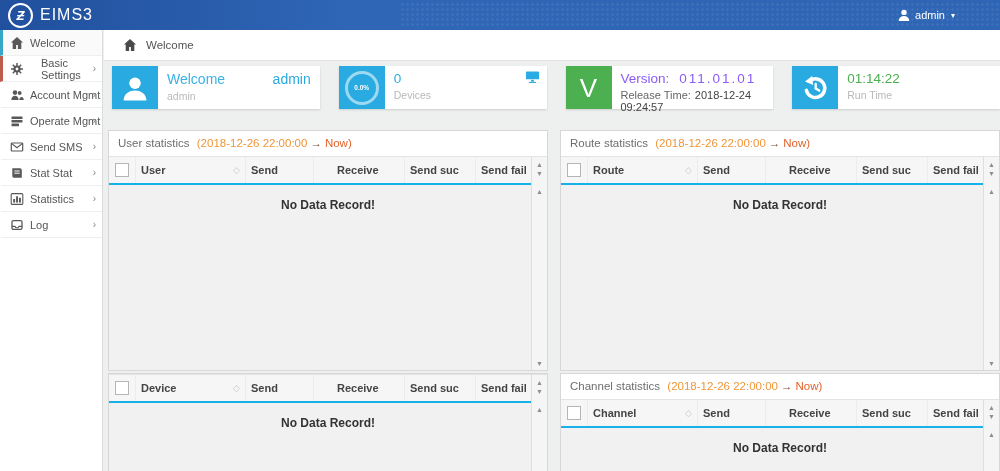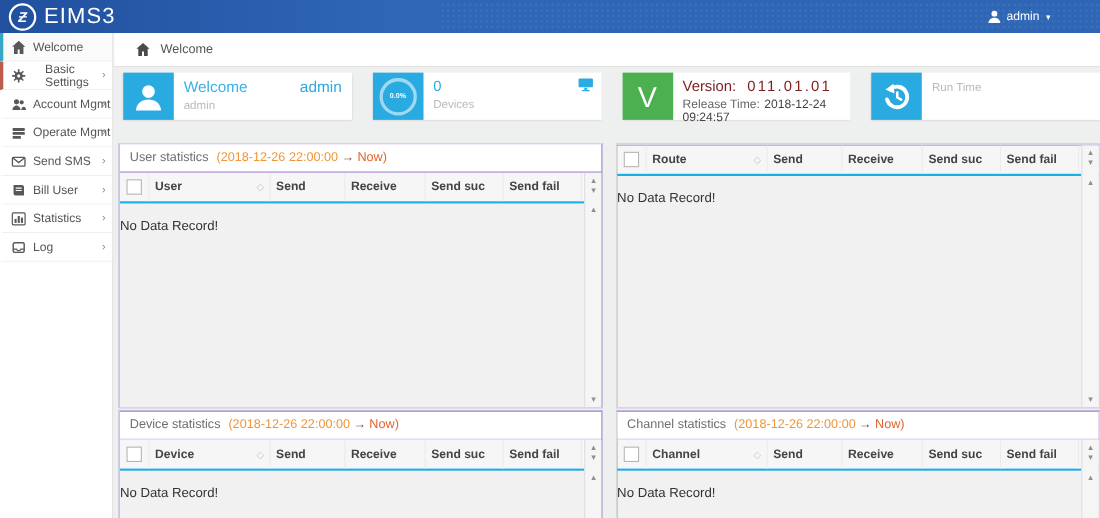--- a/index.html
+++ b/index.html
@@ -9,21 +9,21 @@
   
   .topbar{position:absolute;top:0;left:0;right:0;height:30px;
           background:linear-gradient(90deg,#20509e,#2f66b6 35%,#2e65b4);}
   .topbar::after{content:"";position:absolute;left:40%;right:0;top:2px;bottom:2px;
           background-image:radial-gradient(rgba(255,255,255,.16) 1px,transparent 1.5px);
           background-size:5px 5px;opacity:.45;pointer-events:none;}
   .brand{position:absolute;left:8px;top:3px;height:24px;display:flex;align-items:center;gap:7px;color:#fff;z-index:2;}
   .logo-circle{width:21px;height:21px;border:2px solid #fff;border-radius:50%;
           display:flex;align-items:center;justify-content:center;
           font-size:13px;font-weight:bold;font-style:italic;}
-  .brand-name{font-size:20px;letter-spacing:1px;}
+  .brand-name{font-size:16px;letter-spacing:1px;}
   .user-menu{position:absolute;right:45px;top:0;height:30px;display:flex;align-items:center;gap:4px;
           color:#fff;font-size:11px;z-index:2;cursor:pointer;}
   .caret{font-size:8px;margin-left:2px;}
 
   
   .sidebar{position:absolute;top:30px;left:0;width:103px;bottom:0;background:#fff;
           border-right:1px solid #dcdcdc;box-sizing:border-box;}
   .side-item{height:25px;display:flex;align-items:center;gap:6px;padding-left:7px;
           border-left:3px solid transparent;border-bottom:1px solid #efefef;
           font-size:11px;color:#555;position:relative;cursor:pointer;background:#fff;}
@@ -43,21 +43,21 @@
   .card-icon{width:46px;flex:none;background:#29abe2;display:flex;align-items:center;justify-content:center;position:relative;}
   .card-icon.green{background:#4caf50;}
   .vletter{color:#fff;font-size:26px;line-height:1;}
   .card-body{flex:1;padding:5px 9px 0;position:relative;min-width:0;}
   .row-split{display:flex;justify-content:space-between;align-items:baseline;}
   .c-title{color:#3ab2e4;font-size:14px;}
   .c-user{color:#2ba9e0;font-size:14px;}
   .c-sub{color:#b9b9b9;font-size:10.5px;margin-top:3px;}
   .c-num{color:#29abe2;font-size:13.5px;}
   .c-green{color:#4caf50;font-size:13.5px;}
-  .v-line{color:#7f1d1d;font-size:13.5px;display:flex;gap:10px;}
+  .v-line{color:#8b5cf6;font-size:13.5px;display:flex;gap:10px;}
   .v-val{letter-spacing:2px;}
   .r-line{font-size:11px;margin-top:3px;color:#666;}
   .r-line .r-val{color:#444;margin-left:4px;}
   .ring{width:28px;height:28px;border:3px solid rgba(255,255,255,.55);border-radius:50%;
         display:flex;align-items:center;justify-content:center;color:#fff;font-size:6.5px;font-weight:bold;}
   .monitor{position:absolute;top:4px;right:7px;}
 
   
   .panels{position:absolute;top:130px;left:108px;width:892px;bottom:0;}
   .panel{position:absolute;width:440px;background:#6d28d9;border:1px solid #d7d7d7;
@@ -72,25 +72,25 @@
   .rng-now{color:#e2622b;}
   .grid{flex:1;display:flex;flex-direction:column;position:relative;border-top:1px solid #e3e3e3;overflow:hidden;}
   .ghead{flex:none;display:flex;height:26px;align-items:center;background:#f6f6f6;
          font-size:11px;font-weight:bold;color:#444;border-bottom:2px solid #17b0e8;}
   .cb-cell{width:26px;flex:none;display:flex;align-items:center;justify-content:center;border-right:1px solid #ececec;align-self:stretch;}
   .cbox{width:12px;height:12px;background:#fff;border:1px solid #b5b5b5;display:block;cursor:pointer;}
   .hcell{flex:none;padding-left:5px;box-sizing:border-box;align-self:stretch;display:flex;align-items:center;border-right:1px solid #ececec;}
   .h-name{width:110px;position:relative;}
   .sort{position:absolute;right:5px;color:#c9c9c9;font-size:9px;font-weight:normal;}
   .h-send{width:68px;}
-  .h-recv{width:73px;}
+  .h-recv{width:73px;margin-left:18px;}
   .h-suc{width:71px;}
   .h-fail{width:71px;}
   .h-last{flex:1;border-right:none;overflow:hidden;white-space:nowrap;}
-  .gbody{flex:1;background:#f1f1f1;text-align:left;font-weight:normal;font-size:12px;color:#333;padding-top:13px;box-sizing:border-box;}
+  .gbody{flex:1;background:#f1f1f1;text-align:center;font-weight:bold;font-size:12px;color:#333;padding-top:13px;box-sizing:border-box;}
   .rail{position:absolute;top:0;right:0;bottom:0;width:15px;background:#f5f5f5;border-left:1px solid #dedede;z-index:3;}
   .rail span{position:absolute;left:0;width:100%;text-align:center;color:#8f8f8f;font-size:7px;line-height:1;cursor:pointer;}
   .sp-up{top:4px;} .sp-dn{top:13px;} .b-up{top:31px;} .b-dn{bottom:3px;}
 </style>
 </head>
 <body>
 
 <div class="topbar">
   <div class="brand">
     <span class="logo-circle">Ƶ</span>
@@ -153,21 +153,21 @@
     </svg>
     <span>Send SMS</span>
     <span class="chev">›</span>
   </div>
   <div class="side-item">
     <svg class="sicon" viewBox="0 0 14 14">
       <path d="M2.3 2.2h7.6a1.9 1.9 0 0 1 1.9 1.9v7.7H4.2a1.9 1.9 0 0 1-1.9-1.9z" fill="#585858"></path>
       <line x1="4.3" y1="5" x2="9.7" y2="5" stroke="#fff" stroke-width="1"></line>
         <line x1="4.3" y1="7.2" x2="9.7" y2="7.2" stroke="#fff" stroke-width="1"></line>
     </svg>
-    <span>Bill User</span>
+    <span>Stat Stat</span>
     <span class="chev">›</span>
   </div>
   <div class="side-item">
     <svg class="sicon" viewBox="0 0 14 14" fill="#585858">
       <rect x="1.2" y="1.6" width="11.6" height="10.8" rx="1" fill="none" stroke="#585858" stroke-width="1.1"></rect>
       <rect x="3.2" y="7" width="1.9" height="3.6"></rect>
         <rect x="6.1" y="4.3" width="1.9" height="6.3"></rect>
         <rect x="9" y="5.8" width="1.9" height="4.8"></rect>
     </svg>
     <span>Statistics</span>
@@ -240,20 +240,21 @@
 
   <div class="card">
     <div class="card-icon">
       <svg width="28" height="28" viewBox="0 0 24 24">
         <path d="M7 6.2A8 8 0 1 1 4.6 14" fill="none" stroke="#fff" stroke-width="3" stroke-linecap="round"></path>
         <polygon points="9.6,1.8 10.4,9.4 3.4,6.4" fill="#fff"></polygon>
         <path d="M12.6 8.6v3.8l3 1.8" fill="none" stroke="#fff" stroke-width="2" stroke-linecap="round"></path>
       </svg>
     </div>
     <div class="card-body">
+      <div class="c-green">01:14:22</div>
       <div class="c-sub">Run Time</div>
     </div>
   </div>
 </div>
 
 <div class="panels">
 
   <div class="panel tl">
     <div class="panel-header">
       <span>User statistics</span>
@@ -288,20 +289,24 @@
       <div class="rail">
         <span class="sp-up">▲</span>
         <span class="sp-dn">▼</span>
         <span class="b-up">▲</span>
         <span class="b-dn">▼</span>
       </div>
     </div>
   </div>
 
   <div class="panel tr">
+    <div class="panel-header">
+      <span>Route statistics</span>
+      <span class="rng">(2018-12-26 22:00:00</span><span class="rng-arrow">→</span><span class="rng-now">Now)</span>
+    </div>
     <div class="grid">
       <div class="ghead">
         <span class="cb-cell">
             <span class="cbox"></span>
           </span>
         <span class="hcell h-name">
             <span>Route</span>
             <span class="sort">◇</span>
           </span>
         <span class="hcell h-send">
@@ -324,24 +329,20 @@
       <div class="rail">
         <span class="sp-up">▲</span>
         <span class="sp-dn">▼</span>
         <span class="b-up">▲</span>
         <span class="b-dn">▼</span>
       </div>
     </div>
   </div>
 
   <div class="panel bl">
-    <div class="panel-header">
-      <span>Device statistics</span>
-      <span class="rng">(2018-12-26 22:00:00</span><span class="rng-arrow">→</span><span class="rng-now">Now)</span>
-    </div>
     <div class="grid">
       <div class="ghead">
         <span class="cb-cell">
             <span class="cbox"></span>
           </span>
         <span class="hcell h-name">
             <span>Device</span>
             <span class="sort">◇</span>
           </span>
         <span class="hcell h-send">

